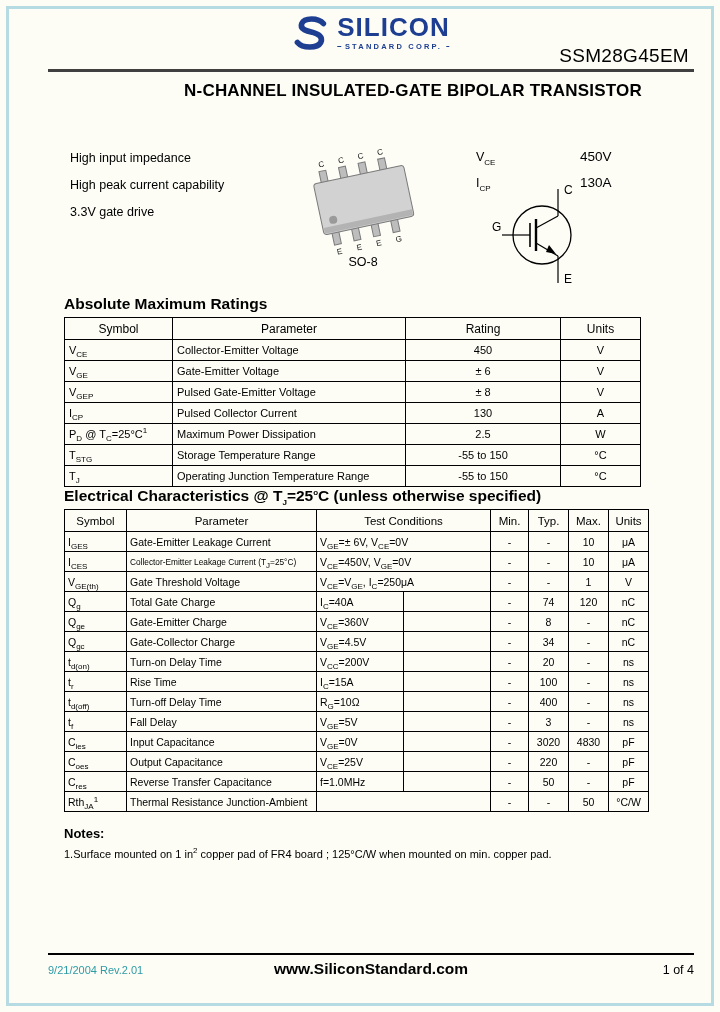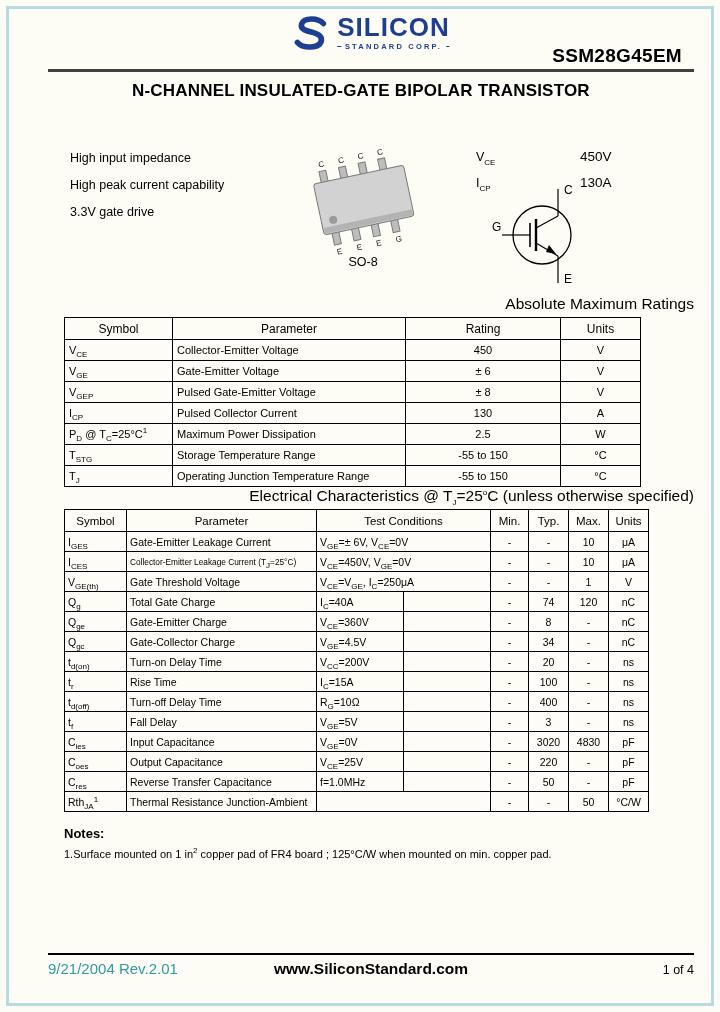--- a/index.html
+++ b/index.html
@@ -9,41 +9,41 @@
   .frame { position:absolute; top:6px; left:6px; right:6px; bottom:6px; border:3px solid #b7dbe3; pointer-events:none; z-index:5; }
   .content { position:absolute; top:10px; left:48px; right:26px; }
 
   
   .header { position:relative; height:62px; border-bottom:3px solid #404040; }
   .logo { position:absolute; left:50%; top:4px; transform:translateX(-50%); display:flex; align-items:center; gap:7px; }
   .logo-text { display:flex; flex-direction:column; }
   .logo-name { font-size:26px; font-weight:bold; color:#1d3e91; letter-spacing:1px; line-height:26px; }
   .logo-sub { display:flex; align-items:center; gap:4px; font-size:7.5px; font-weight:bold; letter-spacing:2.2px; color:#1d3e91; margin-top:2px; }
   .logo-sub::before, .logo-sub::after { content:""; height:1px; background:#1d3e91; flex:1; }
-  .part-number { position:absolute; right:12px; bottom:2px; font-size:19px; font-weight:bold; letter-spacing:0.3px; }
-
-  
-  .title { padding-left:84px; font-size:17px; font-weight:bold; margin-top:9px; letter-spacing:0.2px; white-space:nowrap; }
+  .part-number { position:absolute; right:5px; bottom:2px; font-size:19px; font-weight:normal; letter-spacing:0.3px; }
+
+  
+  .title { text-align:center; padding-left:84px; font-size:17px; font-weight:bold; margin-top:9px; letter-spacing:0.2px; white-space:nowrap; }
 
   
   .mid { position:relative; height:194px; }
   .features { position:absolute; left:22px; top:50px; list-style:none; font-size:12.5px; }
   .features li { margin-bottom:13px; }
   .specs { position:absolute; left:428px; top:48px; width:190px; }
   .spec-row { display:flex; margin-bottom:11px; align-items:baseline; }
   .spec-label { width:104px; font-size:12.5px; }
   .spec-value { font-size:13.5px; }
   .package { position:absolute; left:240px; top:46px; width:150px; }
   .pkg-caption { text-align:center; font-size:12.5px; margin-top:-8px; }
   .igbt { position:absolute; left:442px; top:76px; }
   .svg-label { font-size:12px; fill:#000; }
   .pin-label { font-size:8px; fill:#222; }
 
   
-  h2.sec-heading { font-size:15.5px; font-weight:normal; margin:0 0 4px 16px;text-align:right; }
+  h2.sec-heading { font-size:15.5px; font-weight:bold; margin:0 0 4px 16px; }
   .elec-heading { margin-top:15px; }
   table { border-collapse:collapse; margin-left:16px; table-layout:fixed; }
   th, td { border:1px solid #000; overflow:hidden; white-space:nowrap; }
   th { font-weight:normal; text-align:center; }
   sub, sup { font-size:8px; line-height:0; }
   .abs-table { width:576px; font-size:11px; }
   .abs-table th { height:22px; font-size:12px; }
   .abs-table td { height:21px; padding:0 4px; }
   .elec-table { width:584px; font-size:10.5px; }
   .elec-table th { height:22px; font-size:11.5px; }
@@ -53,21 +53,21 @@
   .c-center { text-align:center; }
   td.small { font-size:8.3px;margin-left:33px; }
 
   
   .notes { margin:14px 0 0 16px; }
   .notes-heading { font-size:13px; font-weight:bold; }
   .note-item { font-size:11px; margin-top:7px; }
 
   
   .footer { position:absolute; left:48px; right:26px; bottom:34px; border-top:2px solid #000; padding-top:5px; display:flex; align-items:baseline; }
-  .footer-rev { width:150px; font-size:15px; color:#2e9ba5; }
+  .footer-rev { width:150px; font-size:11px; color:#2e9ba5; }
   .footer-site { flex:1; text-align:center; font-weight:bold; font-size:15.5px; }
   .footer-page { width:150px; text-align:right; font-size:12.5px; }
 </style>
 </head>
 <body>
 
 <div class="page">
   <div class="frame"></div>
   <div class="content">
 

